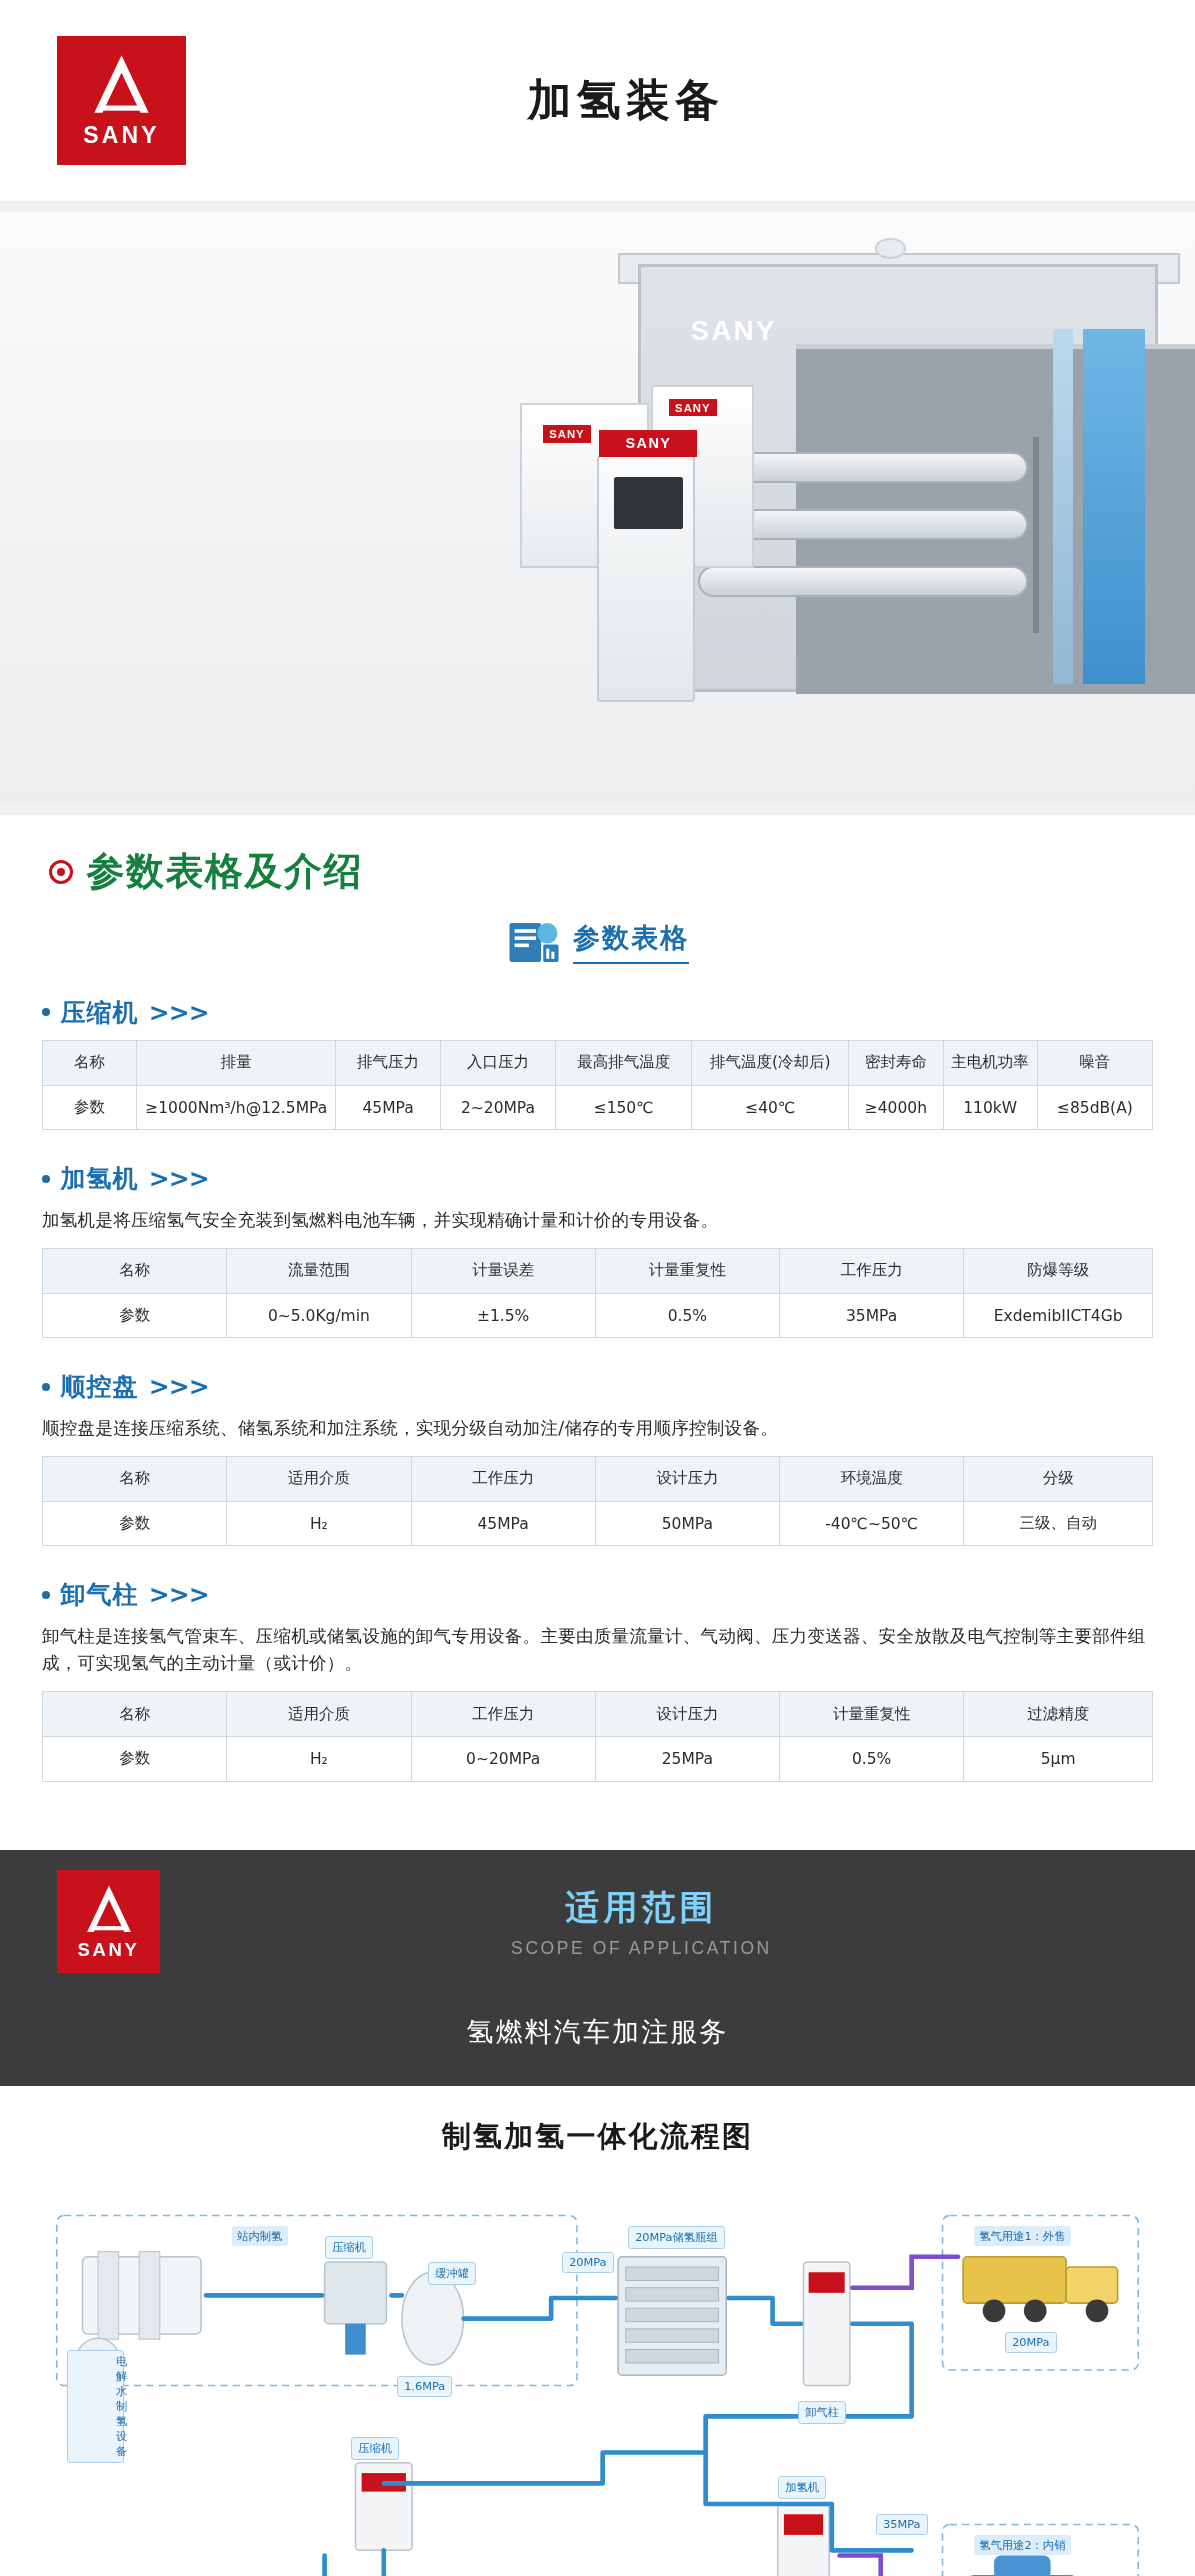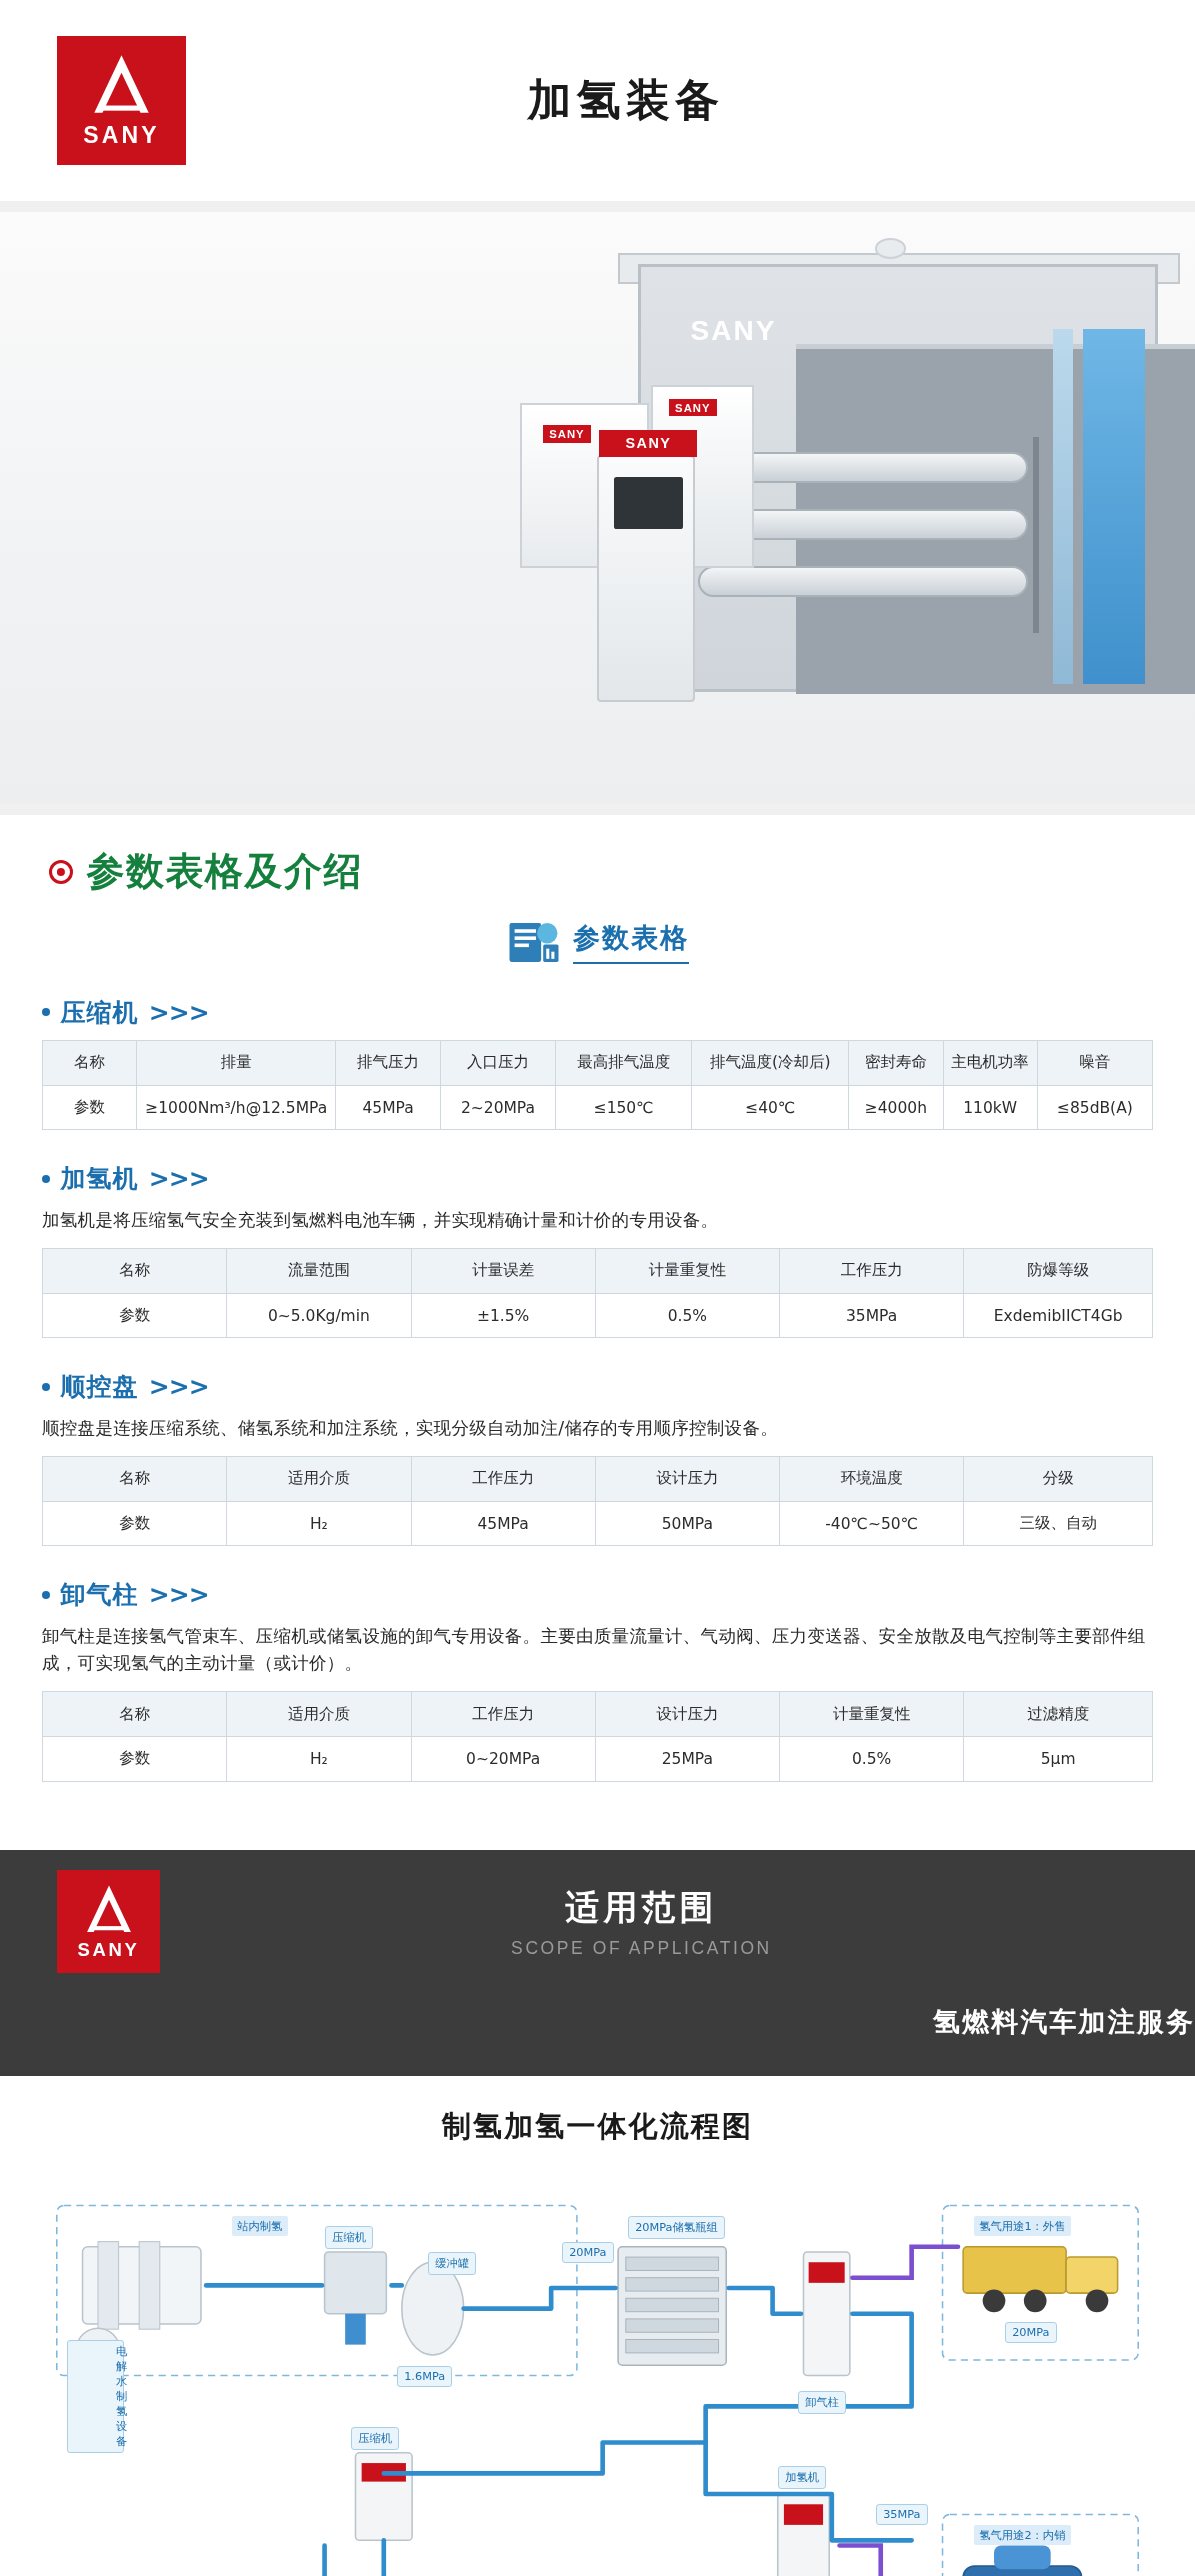--- a/index.html
+++ b/index.html
@@ -295,29 +295,29 @@
     width: 103px; height: 103px; background:#c8111b;
     display:flex; flex-direction:column; align-items:center; justify-content:center;
     flex:0 0 auto;
   }
   .scope-top .logo-sm .wordmark {
     color:#fff; font-size:18.5px; letter-spacing:2.6px; font-weight:bold; margin-top:2.1px;
     font-family:"Liberation Sans", sans-serif;
   }
   .scope-titles { flex:1; text-align:center; padding-right: 103px; }
   .scope-titles .cn {
-    font-size: 34px; font-weight: bold; color:#ffffff; letter-spacing: 4.1px;
+    font-size: 34px; font-weight: bold; color:#7dd3fc; letter-spacing: 4.1px;
   }
   .scope-titles .en {
     font-size: 17.5px; color:#9a9a9a; letter-spacing: 2.6px; margin-top: 7.2px;
     font-family:"Liberation Sans", sans-serif;
   }
   .scope-sub {
-    text-align:right; color:#ffffff; font-size: 27px;
-    letter-spacing: 2.1px; margin-top: 31px; font-weight: 700;
+    text-align:center; color:#ffffff; font-size: 27px;
+    letter-spacing: 2.1px; margin-top: 41px; font-weight: 400;
   }
 
   
   .flow {
     background: #ffffff;
     padding: 31px 0 20.6px 0;
   }
   .flow-title {
     text-align:center;
     font-size: 29px;

